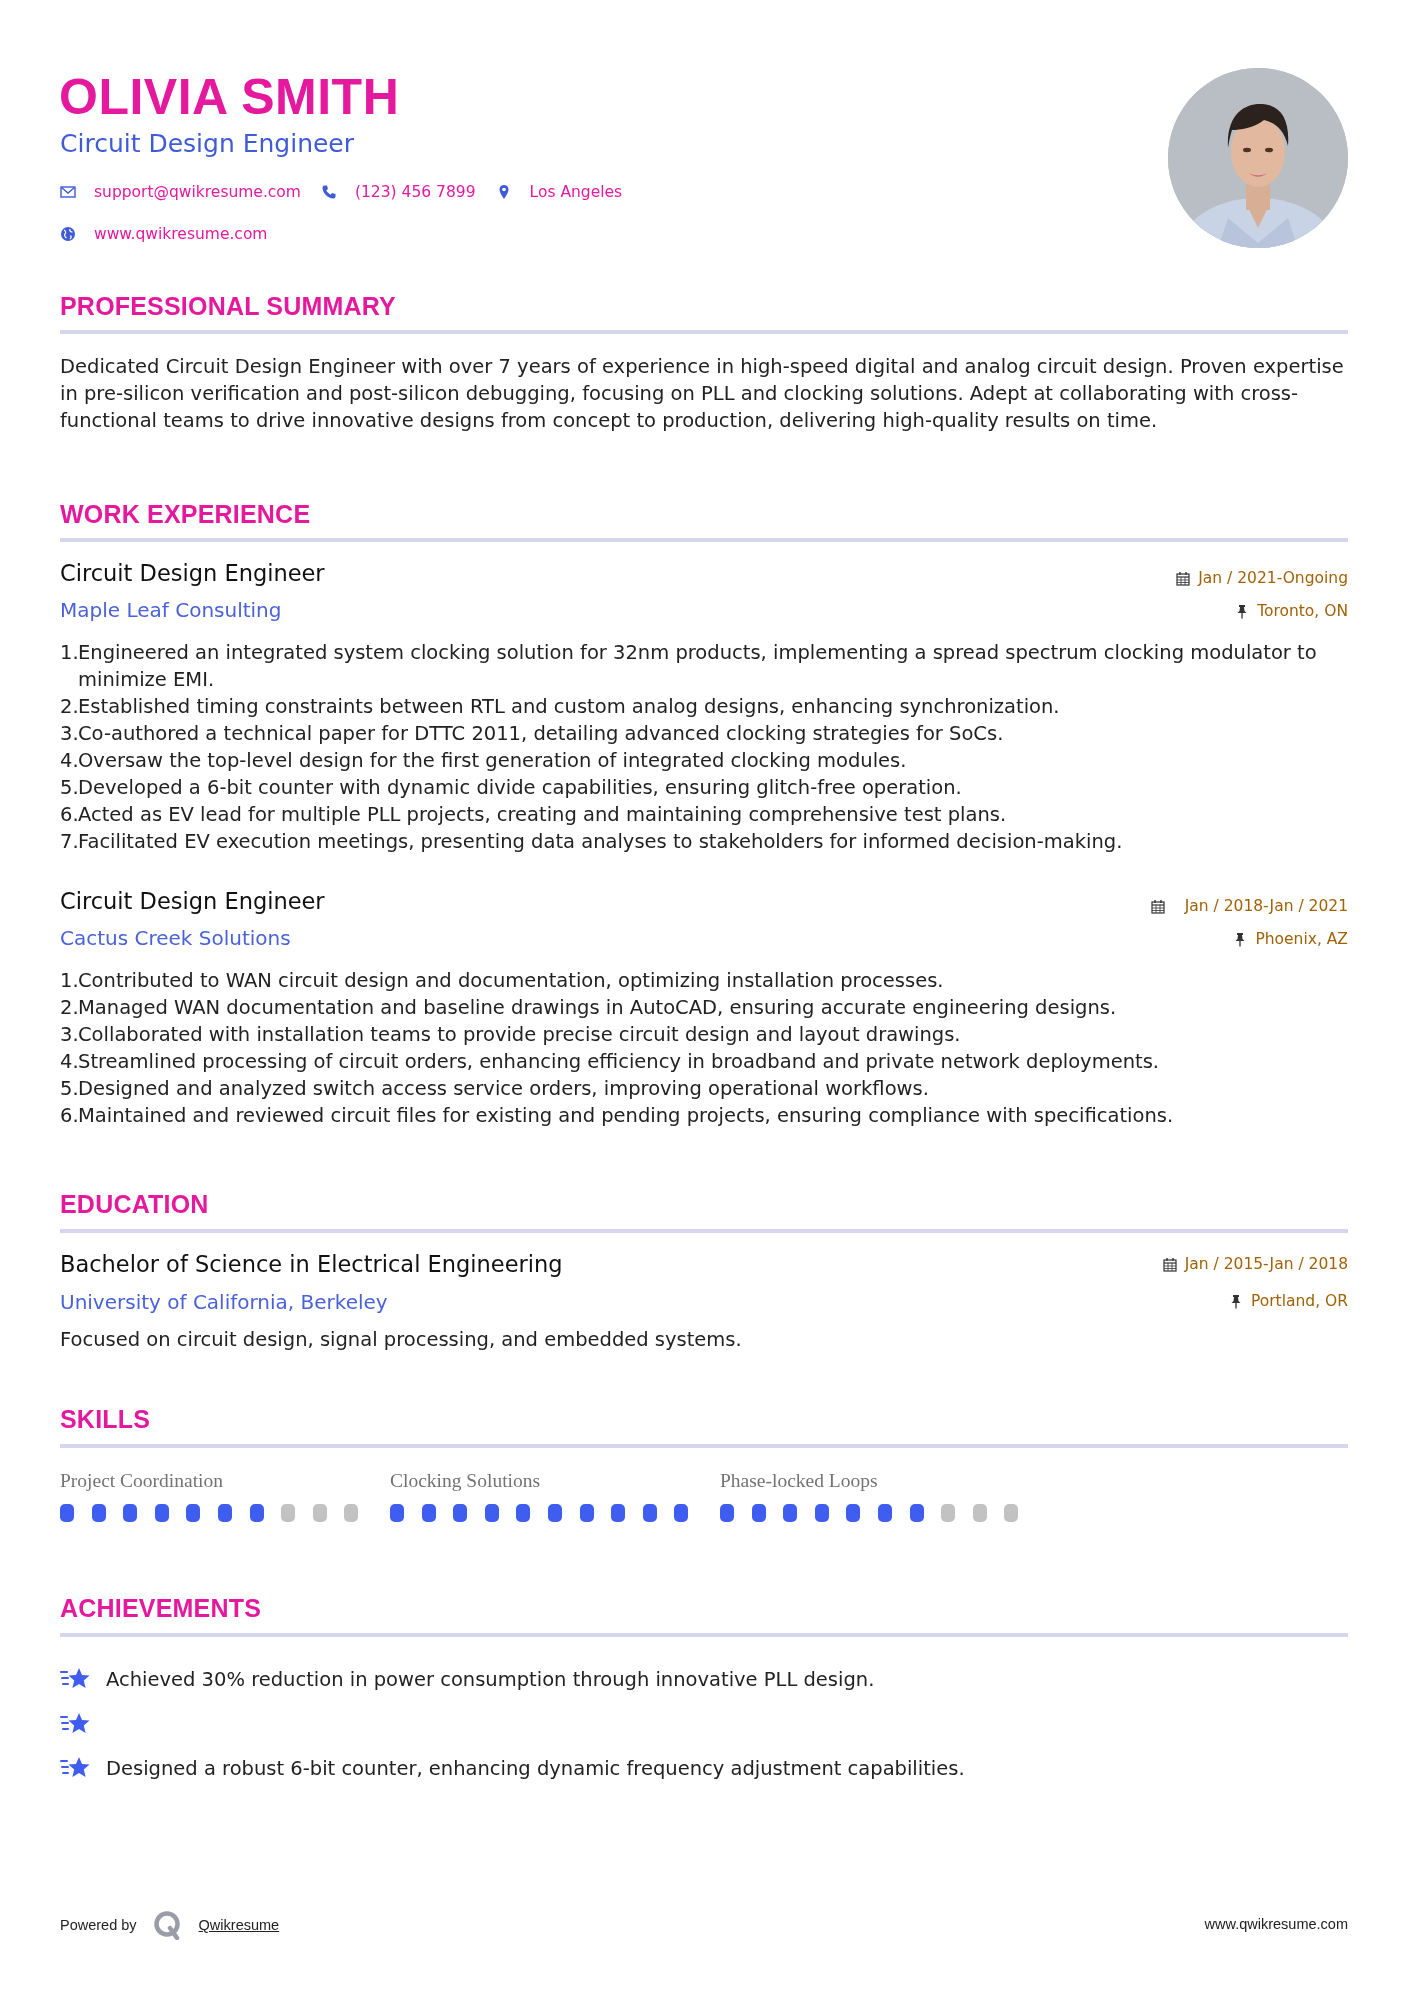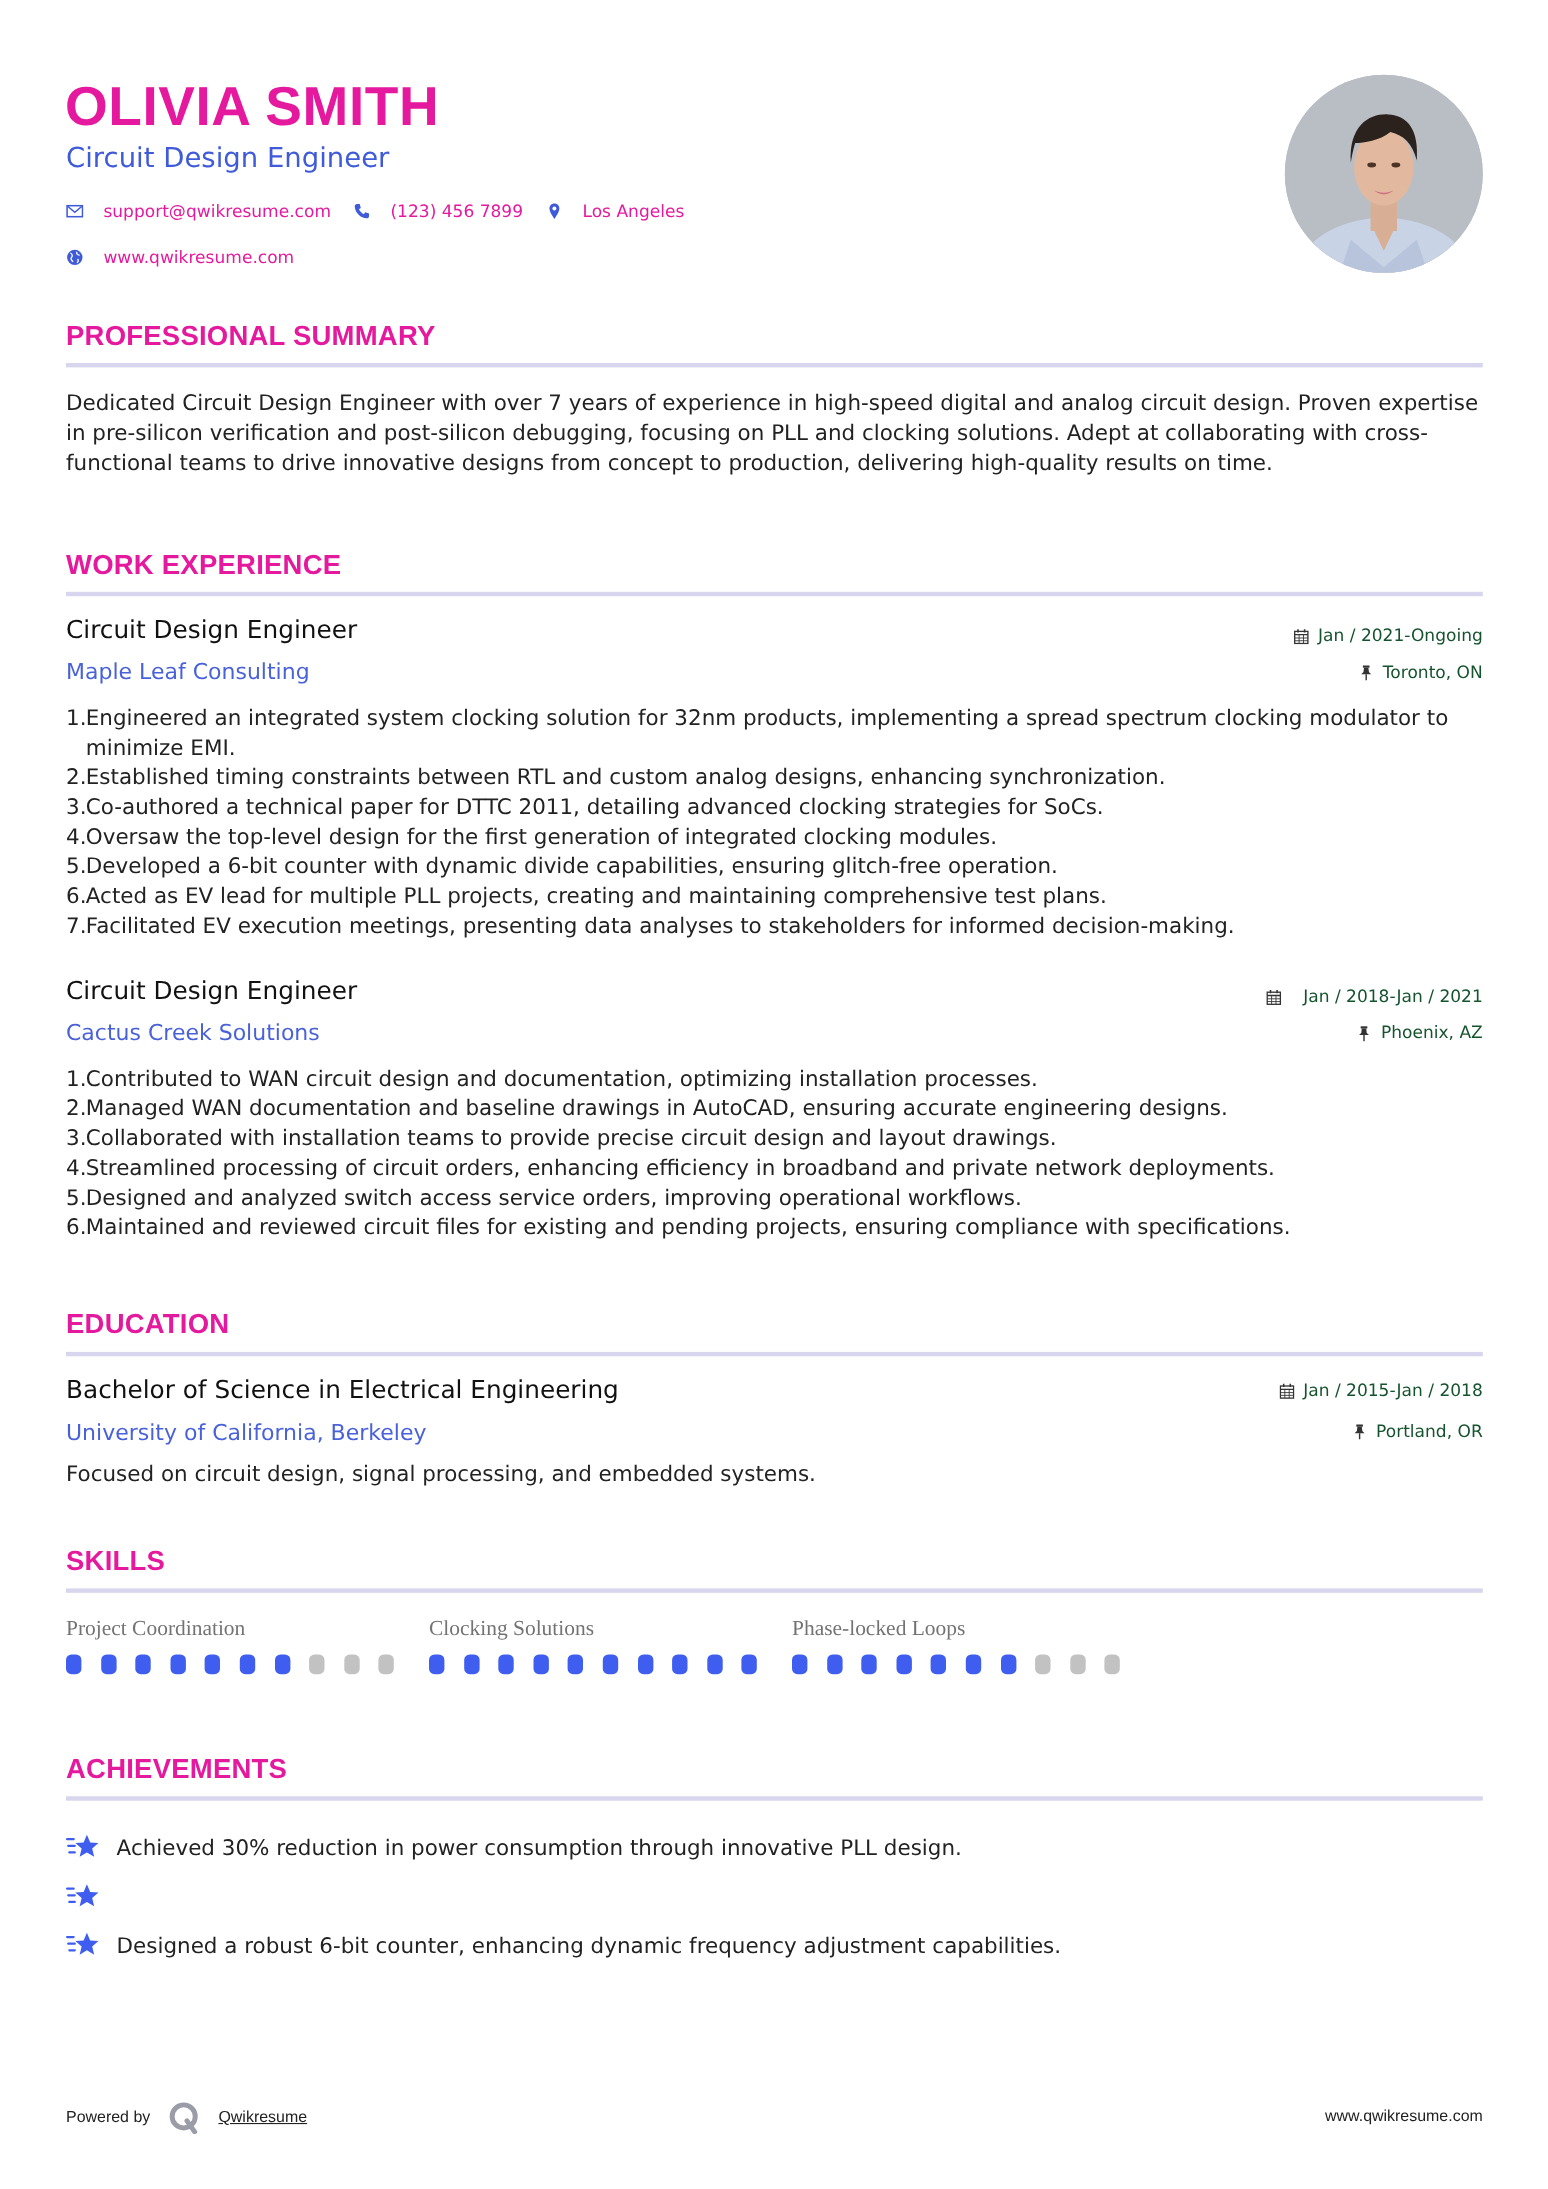--- a/index.html
+++ b/index.html
@@ -18,21 +18,21 @@
 
   .photo { position: absolute; left: 1168px; top: 58px; width: 180px; height: 180px; border-radius: 50%; overflow: hidden; background: radial-gradient(circle at 50% 40%, #c7ccd3 0%, #b3b9c1 60%, #a7adb5 100%); }
 
   .section-title { position: absolute; left: 60px; font-size: 25px; font-weight: bold; color: #e5199e; font-family: "Liberation Sans", sans-serif; letter-spacing: 0.2px; }
   .divider { position: absolute; left: 60px; width: 1288px; height: 4px; background: #d8d6ee; }
 
   .para { position: absolute; left: 60px; width: 1290px; font-size: 19.5px; line-height: 27px; color: #222; font-family: "DejaVu Sans", sans-serif; }
 
   .entry-title { position: absolute; left: 60px; font-size: 22.5px; color: #111; font-family: "DejaVu Sans", sans-serif; }
   .entry-org { position: absolute; left: 60px; font-size: 20px; color: #4a62d9; font-family: "DejaVu Sans", sans-serif; }
-  .meta { position: absolute; right: 59px; font-size: 15.5px; color: #14532d; display: flex; align-items: center; font-family: "DejaVu Sans", sans-serif; }
+  .meta { position: absolute; right: 59px; font-size: 15.5px; color: #a16207; display: flex; align-items: center; font-family: "DejaVu Sans", sans-serif; }
   .meta .m-icon { width: 14px; height: 15px; margin-right: 8px; display: inline-flex; align-items: center; justify-content: center; color: #333; }
   .meta .m-icon svg { width: 14px; height: 15px; }
 
   .olist { position: absolute; left: 60px; width: 1290px; list-style: none; font-size: 19.5px; line-height: 27px; color: #222; font-family: "DejaVu Sans", sans-serif; }
   .olist li { display: flex; }
   .olist .num { width: 18px; flex-shrink: 0; }
   .olist .txt { flex: 1; }
 
   .skills { position: absolute; left: 60px; top: 1457px; width: 1290px; display: flex; }
   .skill { width: 330px; }

